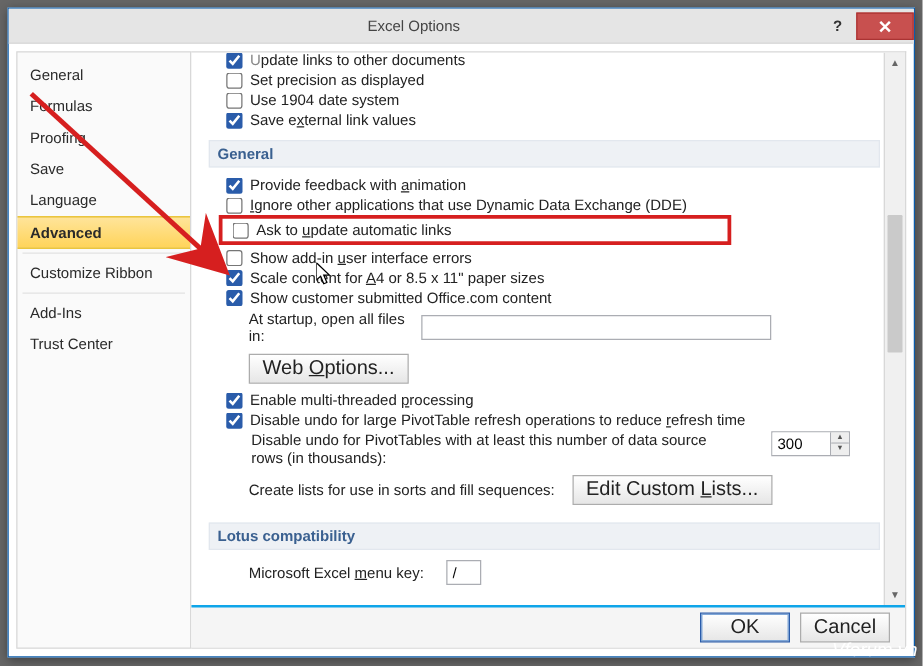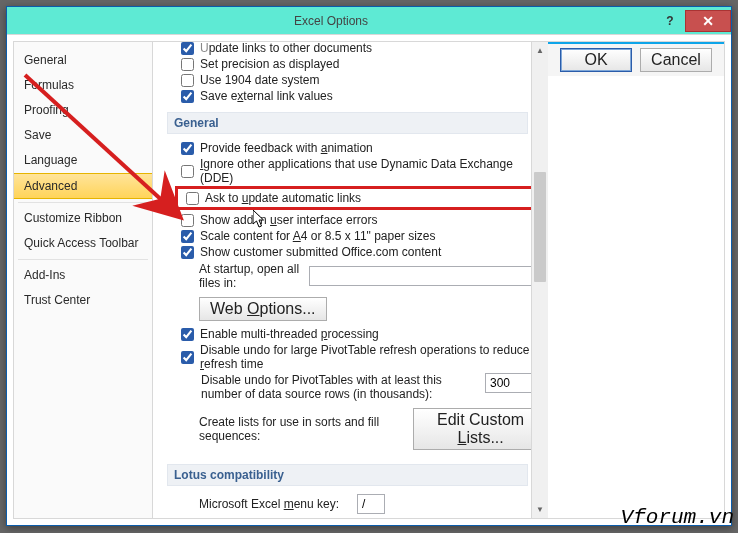--- a/index.html
+++ b/index.html
@@ -16,21 +16,21 @@
   .window {
     position: absolute;
     left: 6px; top: 6px;
     width: 726px; height: 520px;
     background: #fff;
     border: 1px solid #0b5cab;
     box-shadow: 0 2px 8px rgba(0,0,0,.4);
   }
   .titlebar {
     height: 28px;
-    background: #5eead4;
+    background: #e5e5e5;
     border-bottom: 1px solid #d8d8d8;
     display: flex;
     align-items: center;
   }
   .titlebar .title {
     flex: 1;
     text-align: center;
     color: #444;
     font-size: 12px;
   }
@@ -68,29 +68,29 @@
   .sidebar .item {
     padding: 5px 10px;
     color: #2a2a2a;
     cursor: default;
     border-bottom:1px solid transparent;
   }
   .sidebar .item.selected {
     background: linear-gradient(#ffe49a,#ffd45a);
     border-top:1px solid #e6b400;
     border-bottom:1px solid #e6b400;
-    font-weight:400;
+    font-weight:700;
   }
   .sidebar .sep {
     height:1px; background:#e2e2e2; margin:3px 4px;
   }
   .main {
     flex:1;
     display:flex;
-    flex-direction:row;
+    flex-direction:column;
     margin:6px 6px 6px 0;
     border:1px solid #d8d8d8;
     border-left:none;
     overflow:hidden;
     position:relative;
   }
   .content-scroll{
     flex:1;
     overflow:hidden;
     padding:4px 0 0 18px;
@@ -190,23 +190,23 @@
     position:absolute;
     left:20px; top:70px;
     width:170px; height:155px;
     pointer-events:none;
     z-index:5;
   }
   .watermark{
     position:absolute;
     right:4px; bottom:4px;
     font-style:italic;
-    font-family: Liberation Mono, monospace;
-    color:#000000;
-    font-size:21px;
+    font-family: Liberation Sans, sans-serif;
+    color:#ffffff;
+    font-size:15px;
     z-index:20;
     pointer-events:none;
   }
   .cursor-ann{
     position:absolute;
     left:253px; top:210px;
     width:14px;height:18px;
     z-index:6;
     pointer-events:none;
   }
@@ -226,21 +226,20 @@
   <div class="body">
     <div class="sidebar">
       <div class="item">General</div>
       <div class="item">Formulas</div>
       <div class="item">Proofing</div>
       <div class="item">Save</div>
       <div class="item">Language</div>
       <div class="item selected">Advanced</div>
       <div class="sep"></div>
       <div class="item">Customize Ribbon</div>
-      <div class="item">Quick Access Toolbar</div>
       <div class="sep"></div>
       <div class="item">Add-Ins</div>
       <div class="item">Trust Center</div>
     </div>
 
     <div class="main">
       <div class="content-scroll">
 
         <div style="margin-top:-6px;">
         <div class="opt-row">
@@ -305,21 +304,21 @@
           <input type="checkbox" checked="" style="">
           <label>Enable multi-threaded <u>p</u>rocessing</label>
         </div>
         <div class="opt-row">
           <input type="checkbox" checked="" style="">
           <label>Disable undo for large PivotTable refresh operations to reduce <u>r</u>efresh time</label>
         </div>
 
         <div class="opt-row" style="padding-left:30px; align-items:flex-start;">
           <label style="width:390px;">Disable undo for PivotTables with at least this number of data source rows (in thousands):</label>
-          <span class="spin" style="margin-left:36px;justify-content:center;">
+          <span class="spin" style="margin-left:20px;justify-content:center;">
             <input type="text" value="300" style="">
             <span class="spbtns">
                 <div>▲</div>
                 <div>▼</div>
               </span>
           </span>
         </div>
 
         <div class="opt-row" style="padding:6px 0 6px 28px;">
           <label>Create lists for use in sorts and fill sequences:</label>

